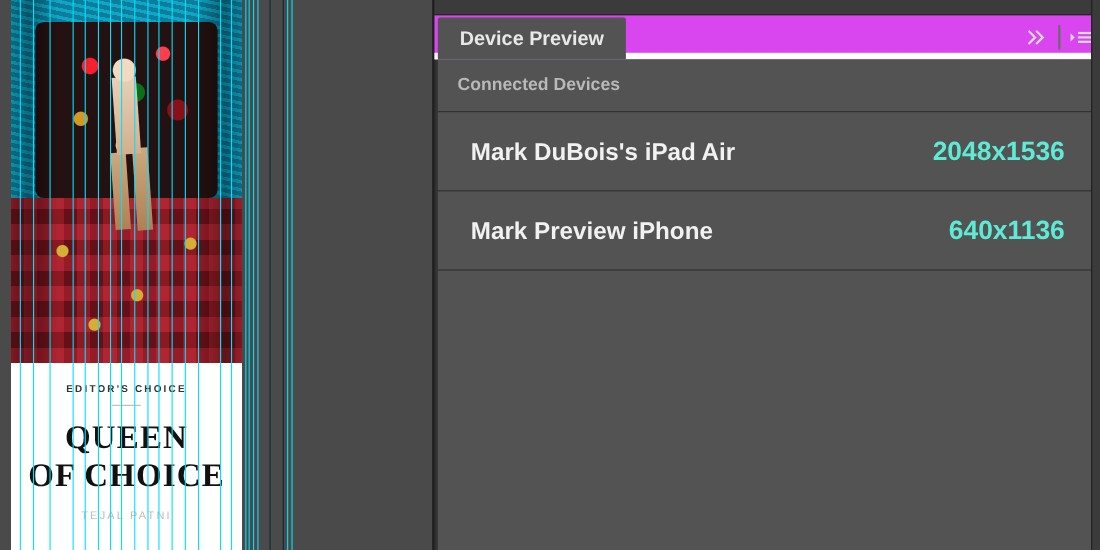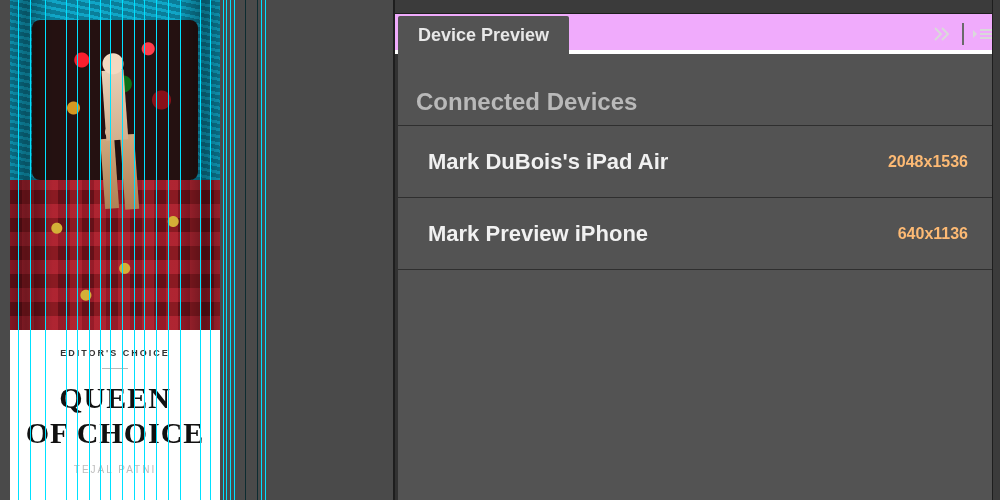--- a/index.html
+++ b/index.html
@@ -135,22 +135,22 @@
   .panel-frame {
     position:absolute; left:393px; top:0; right:0; height:500px;
     background:#323232;
     border-left:2px solid #1e1e1e;
   }
   .topstrip {
     height:14px; background:#3b3b3b; border-bottom:1px solid #1e1e1e;
     position:relative;
   }
   .tabrow {
-    height:40px; background:#f0abfc; position:relative;
-    border-bottom:4px solid #ffffff;
+    height:40px; background:#d946ef; position:relative;
+    border-bottom:6px solid #ffffff;
   }
   .tab {
     position:absolute; left:3px; top:2px; height:38px;
     padding:0 20px;
     background:#535353;
     color:#e8e8e8;
     font-size:18px; font-weight:700;
     line-height:38px;
     border-top-left-radius:2px; border-top-right-radius:2px;
     border-bottom:2px solid #535353;
@@ -164,37 +164,36 @@
   .vsep { width:2px; height:22px; background:#6a6a6a; }
 
   .panelbody {
     position:absolute; left:3px; right:8px; top:54px; bottom:0;
     background:#535353;
   }
   .section-header {
     height:48px; line-height:48px;
     padding-left:18px;
     color:#b9b9b9;
-    font-size:24px; font-weight:700;
+    font-size:16px; font-weight:700;
     border-bottom:1px solid #2f2f2f;
-    margin-top:24px;
   }
   .device-row {
     height:72px; display:flex; align-items:center;
     padding:0 24px 0 18px;
     border-bottom:1px solid #2f2f2f;
     color:#fff;
     cursor:pointer;
   }
   .device-name {
     flex:1;
     font-size:22px; font-weight:700; color:#f1f1f1;margin-left:12px;
   }
   .device-res {
-    font-size:16px; font-weight:700; color:#fdba74;
+    font-size:24px; font-weight:700; color:#5eead4;
   }
   .panel-right-edge {
     position:absolute; right:0; top:0; bottom:0; width:8px;
     background:#3b3b3b; border-left:1px solid #1e1e1e;
   }
 </style>
 </head>
 <body>
 
 <div class="doc-wrap">

